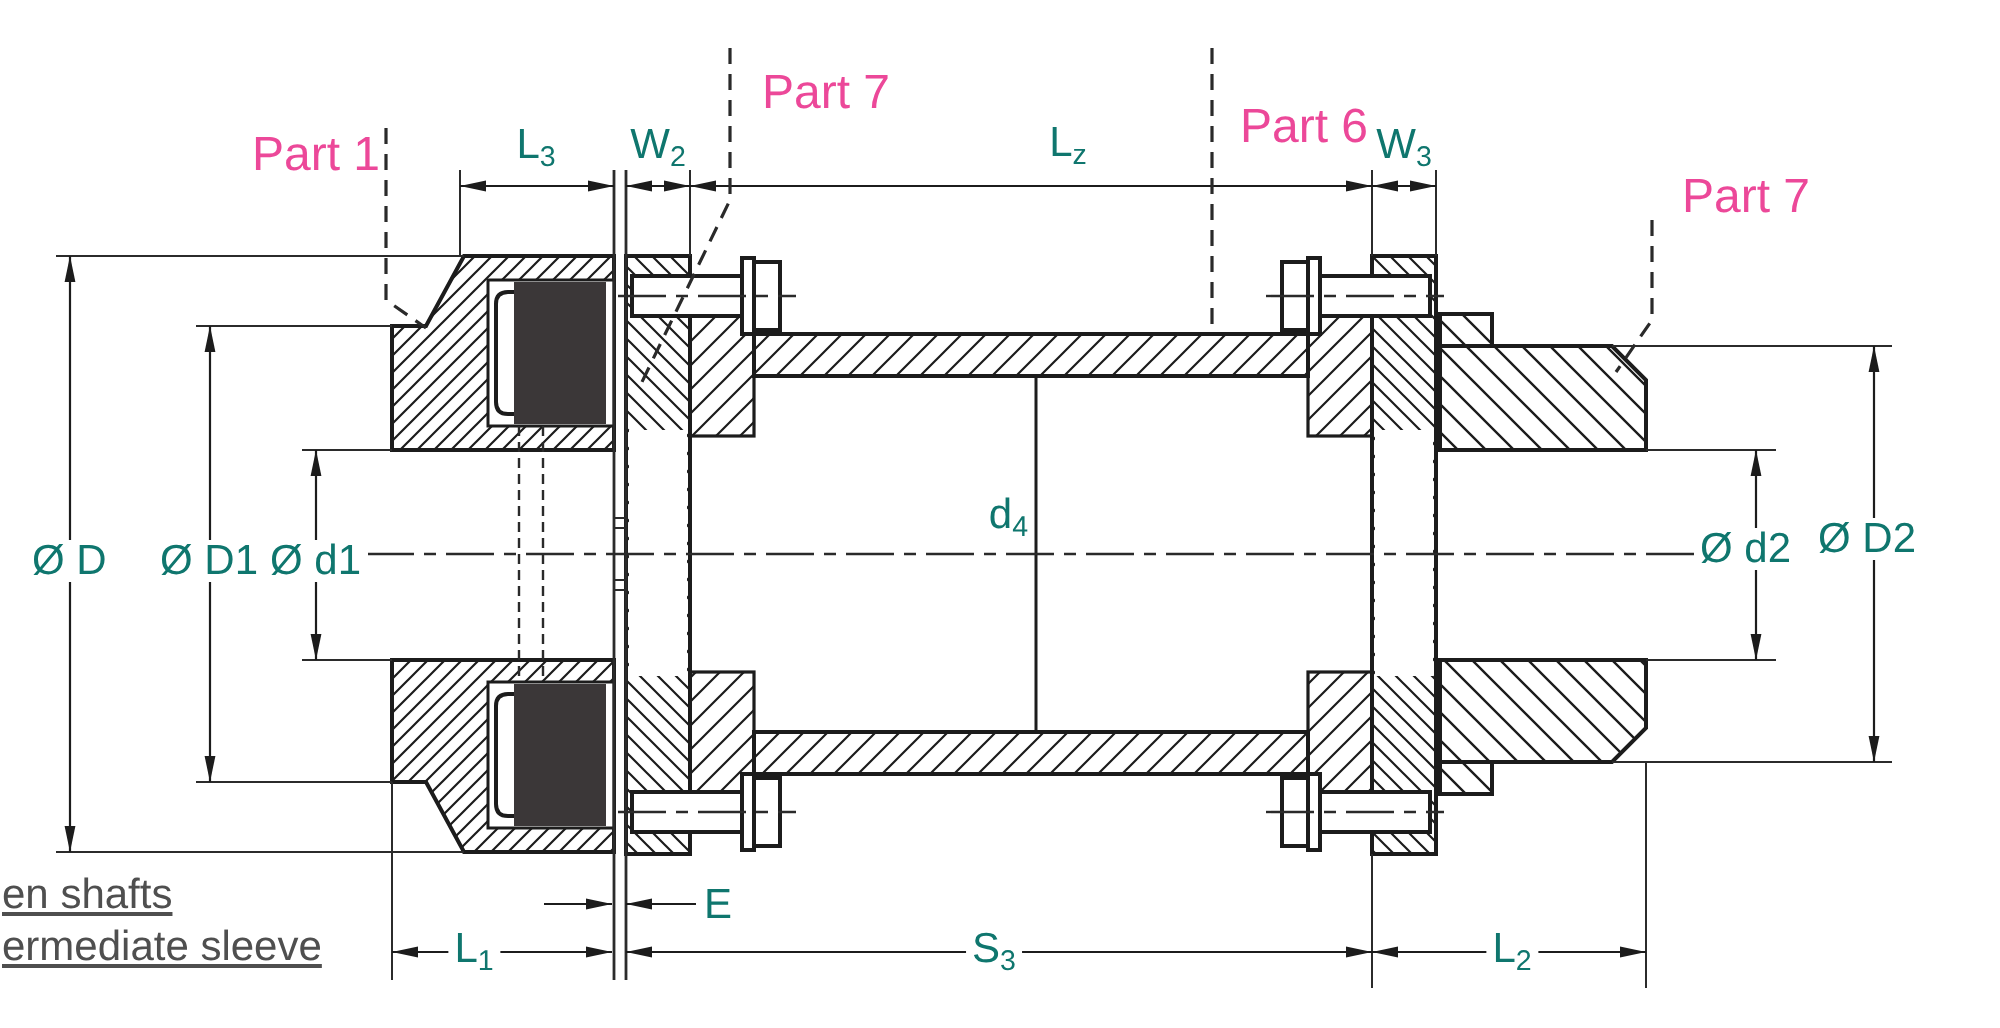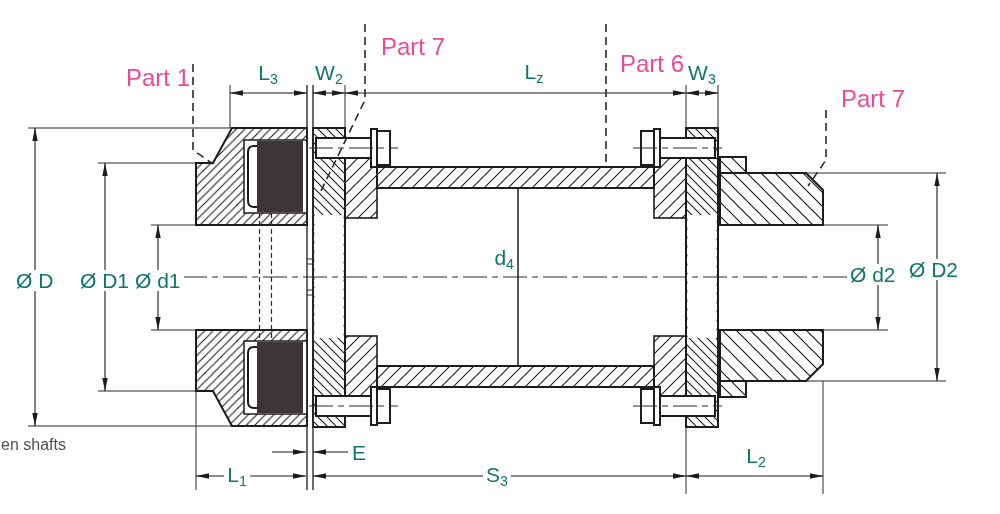--- a/index.html
+++ b/index.html
@@ -5,21 +5,21 @@
   html,body{margin:0;padding:0;background:#fff;}
   #stage{position:relative;width:1000px;height:514px;background:#fff;overflow:hidden;
          font-family:"Liberation Sans",sans-serif;}
   #stage svg{position:absolute;left:0;top:0;}
   .lbl{position:absolute;color:#0f766e;font-size:21px;white-space:nowrap;line-height:1;}
   .lbl sub{font-size:0.68em;vertical-align:-0.28em;}
   .part-lbl{position:absolute;color:#ec4899;font-size:24px;white-space:nowrap;line-height:1;}
   .bg{background:#fff;padding:0 3px;}
   .ctr{transform:translateX(-50%);}
   .rgt{transform:translateX(-100%);}
-  .legend{position:absolute;color:#4f4f4f;font-size:16px;white-space:nowrap;line-height:1;}
+  .legend{position:absolute;color:#4f4f4f;font-size:21px;white-space:nowrap;line-height:1;text-decoration:underline;}
 </style>
 </head>
 <body>
 
 <div id="stage">
 
 <svg width="1000" height="514" viewBox="0 0 1000 514">
   <defs>
     <marker id="arr" viewBox="0 0 12 6" refX="12" refY="3" markerWidth="13" markerHeight="6.5" orient="auto-start-reverse" markerUnits="userSpaceOnUse">
       <path d="M12 3 L0 0.5 L0 5.5 Z" fill="#1c1c1c"></path>
@@ -185,17 +185,18 @@
 <div class="lbl bg" style="left:132px;top:270px">Ø d1</div>
 
 <div class="lbl rgt" style="left:514px;top:247px"><span>d</span><sub>4</sub></div>
 
 <div class="lbl bg" style="left:847px;top:264px">Ø d2</div>
 <div class="lbl bg" style="left:906px;top:259px">Ø D2</div>
 
 <div class="lbl" style="left:352px;top:442px"><span>E</span><sub></sub></div>
 <div class="lbl ctr bg" style="left:237px;top:464px"><span>L</span><sub>1</sub></div>
 <div class="lbl ctr bg" style="left:497px;top:464px"><span>S</span><sub>3</sub></div>
-<div class="lbl ctr bg" style="left:756px;top:445px"><span>L</span><sub>2</sub></div>
+<div class="lbl ctr bg" style="left:756px;top:464px"><span>L</span><sub>2</sub></div>
 
 <div class="legend" style="left:1px;top:437px">en shafts</div>
+<div class="legend" style="left:1px;top:463px">ermediate sleeve</div>
 
 </div>
 
 </body></html>

